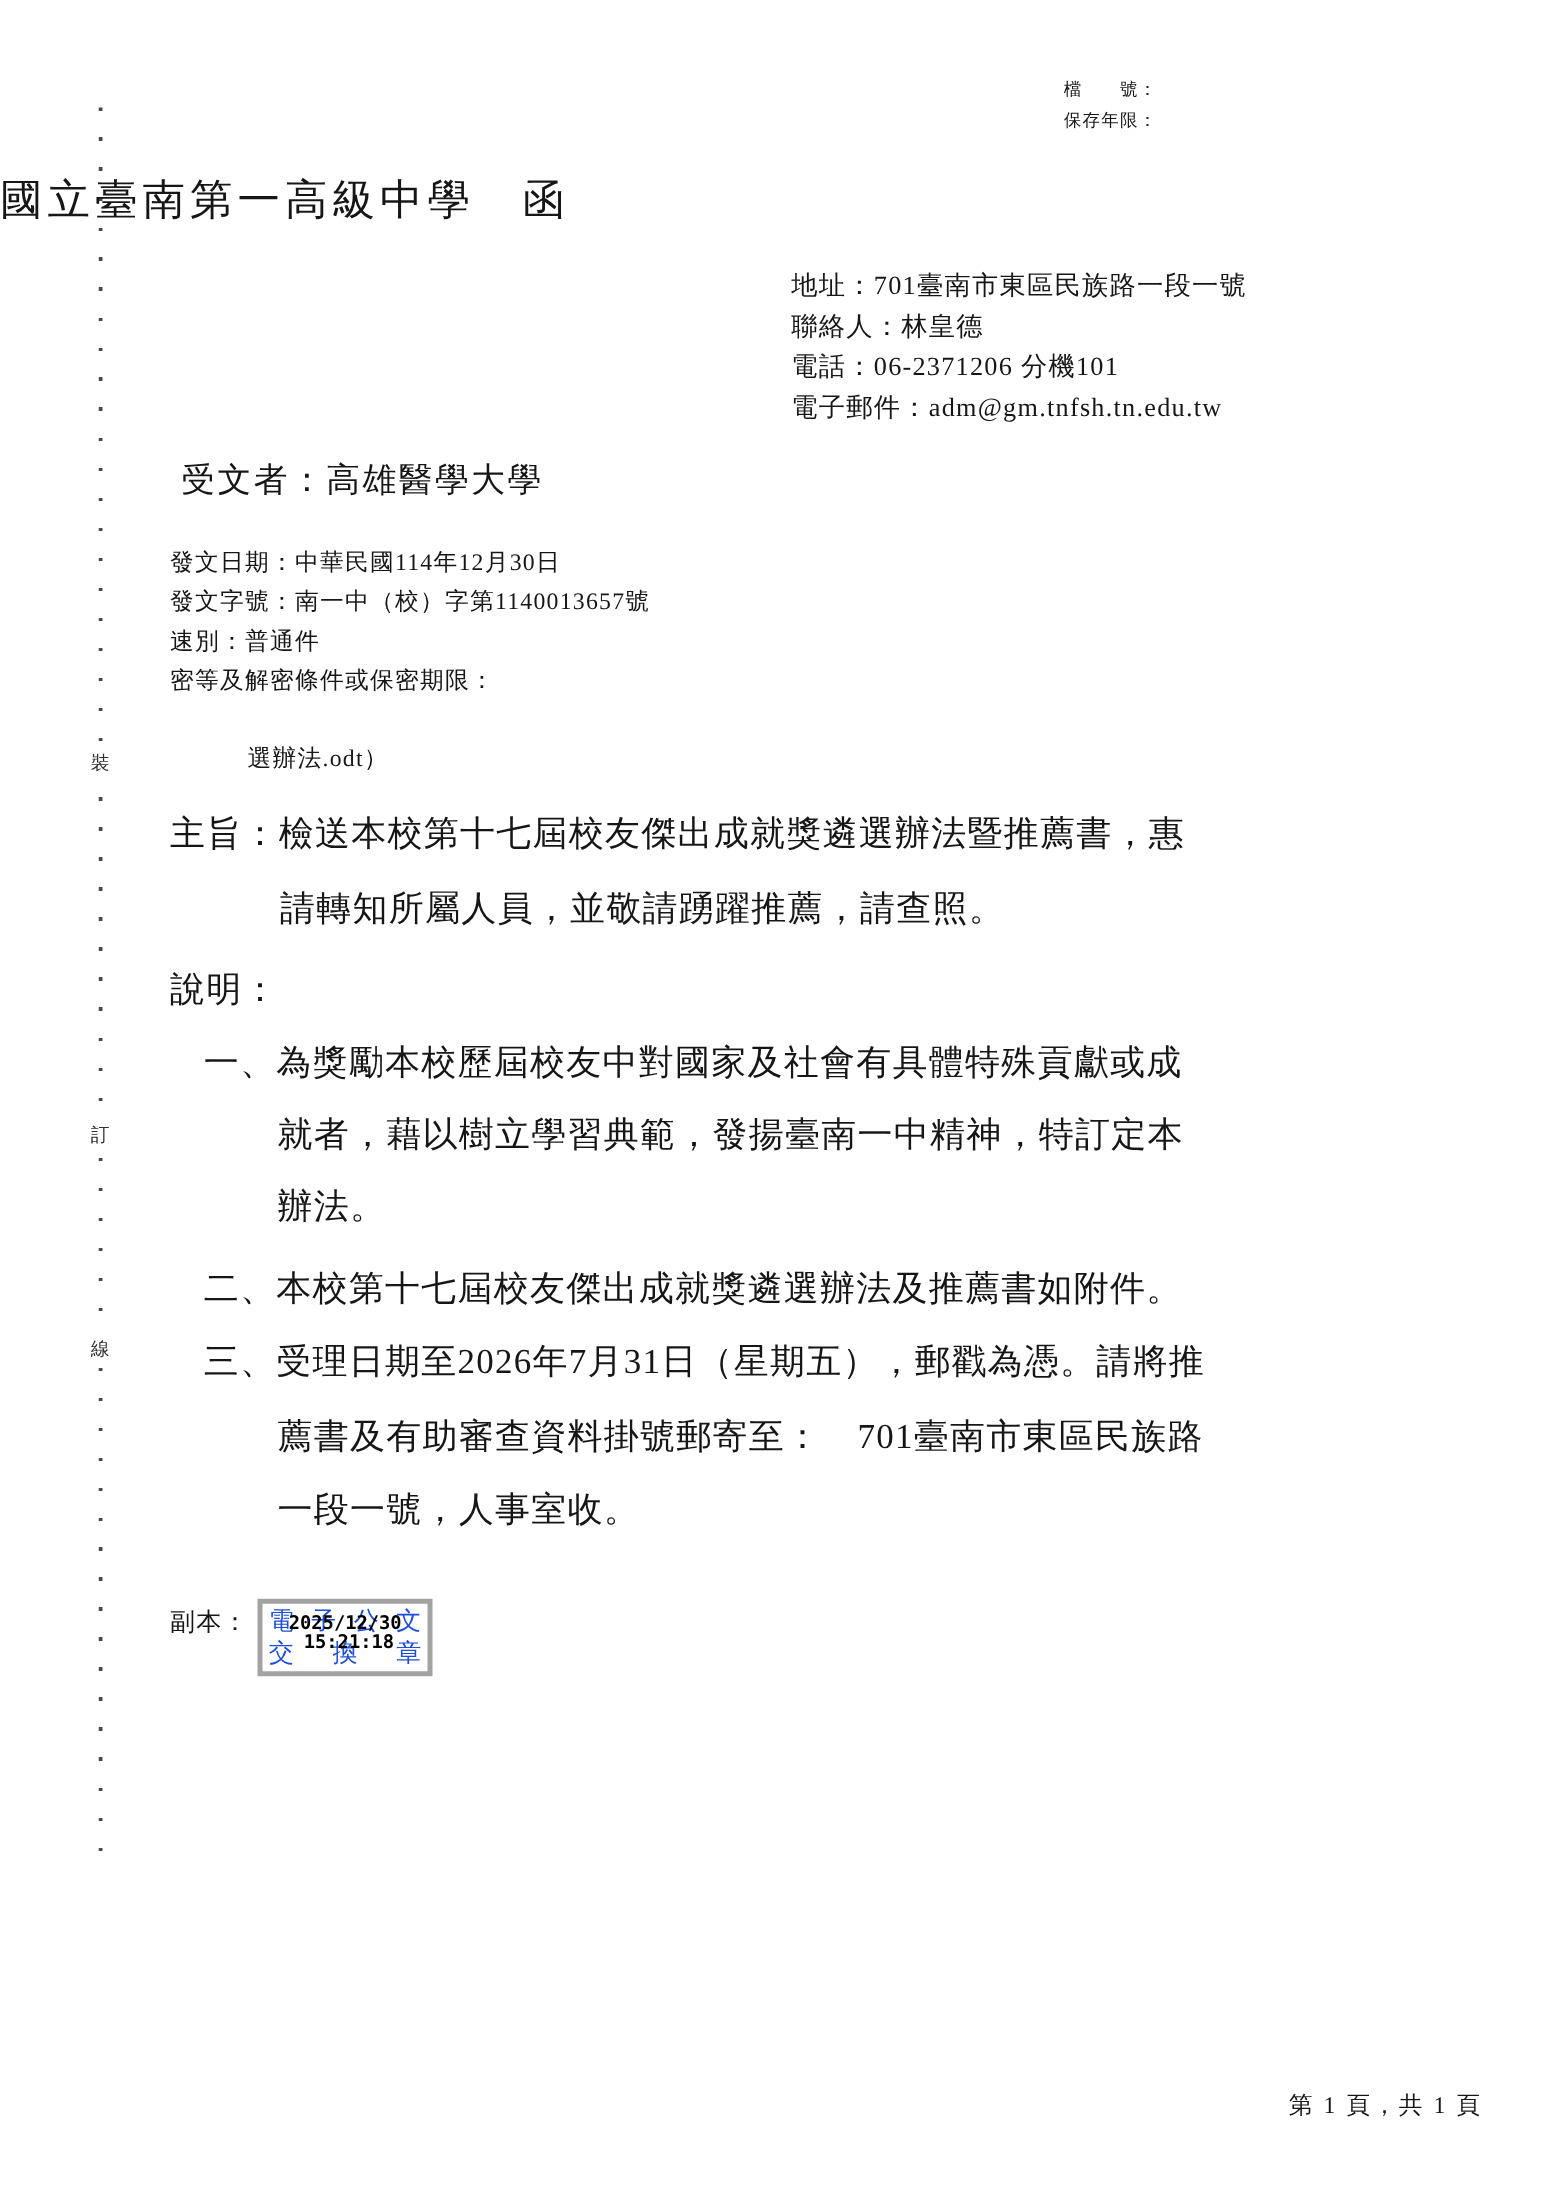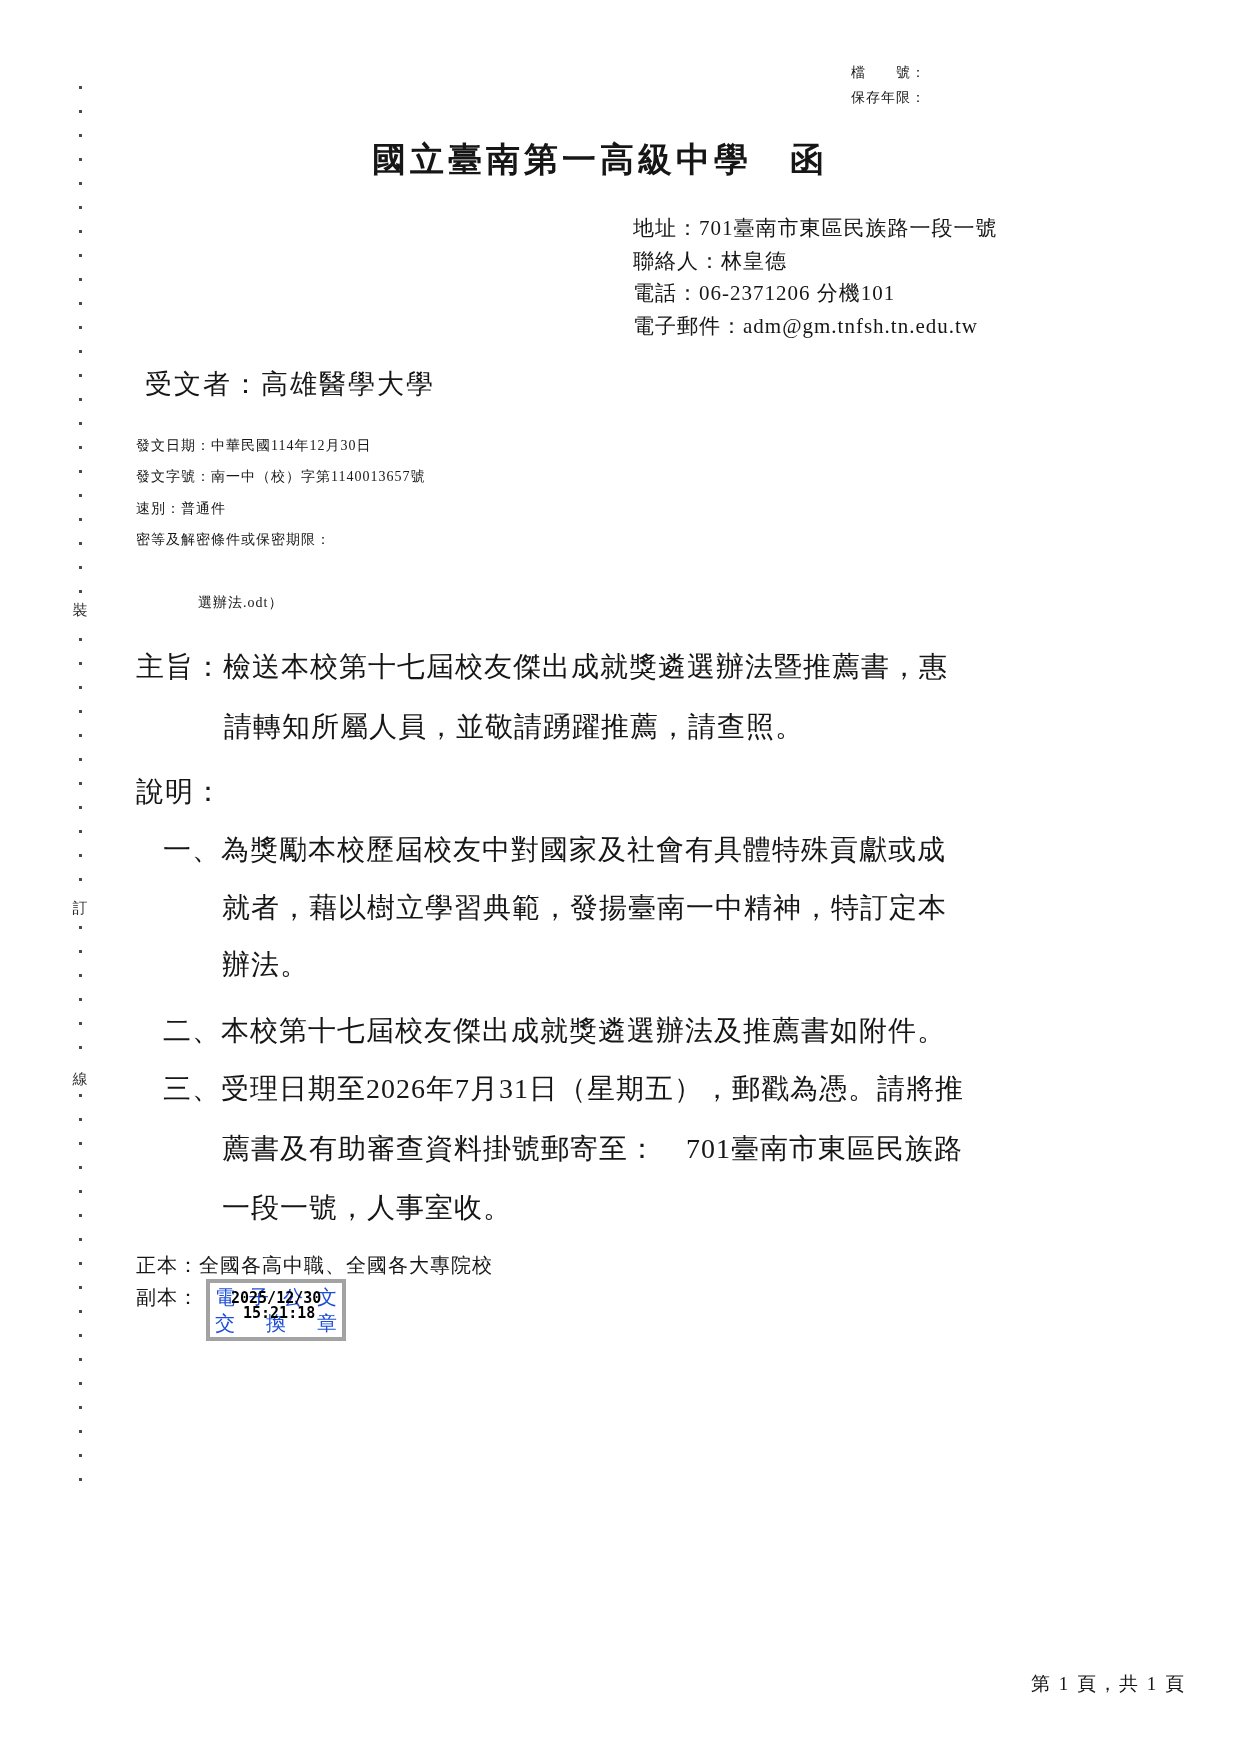--- a/index.html
+++ b/index.html
@@ -4,24 +4,24 @@
 <style>
   html,body{margin:0;padding:0;background:#ffffff;}
   .page{position:relative;width:1241px;height:1754px;background:#ffffff;
         font-family:"Liberation Serif","DejaVu Serif",serif;color:#161616;overflow:hidden;}
   .abs{position:absolute;white-space:nowrap;}
   .dotline{position:absolute;left:79px;top:86px;width:3px;height:1412px;
         background-image:repeating-linear-gradient(to bottom,#4a4a4a 0 3px,transparent 3px 24px);}
   .bindmark{position:absolute;left:68px;width:24px;text-align:center;font-size:15px;
         background:#ffffff;padding:4px 0;color:#2e2e2e;letter-spacing:0;}
   .fileno{left:851px;top:60px;font-size:14px;line-height:25px;letter-spacing:1px;}
-  .title{left:0;top:137px;width:1200px;text-align:center;font-size:34px;letter-spacing:4px;font-weight:bold;}
+  .title{left:0;top:137px;width:1200px;text-align:left;font-size:34px;letter-spacing:4px;font-weight:normal;}
   .contact{left:633px;top:212px;font-size:21px;line-height:32.5px;letter-spacing:1px;}
   .recipient{left:145px;top:366px;font-size:27px;letter-spacing:2px;}
-  .meta{font-size:14px;letter-spacing:1px;}
+  .meta{font-size:19px;letter-spacing:1px;}
   .body{font-size:28px;letter-spacing:1px;}
   .small{font-size:20px;letter-spacing:1px;}
   .stamp{left:206px;top:1279px;width:140px;height:62px;border:4px solid #a3a3a3;box-sizing:border-box;
         color:#1d4ed8;font-size:20px;padding:2px 5px;display:flex;flex-direction:column;justify-content:space-between;}
   .stamp-row{text-align:justify;text-align-last:justify;line-height:24px;letter-spacing:0;}
   .stamp-dt{font-family:"DejaVu Sans Mono","Liberation Mono",monospace;font-weight:bold;color:#000000;font-size:15px;letter-spacing:0;}
   .footer{left:0;top:1671px;width:1186px;text-align:right;font-size:19px;letter-spacing:2px;}
 </style>
 </head>
 <body>
@@ -60,21 +60,20 @@
 
   <div class="abs body" style="left:136px;top:773px">說明：</div>
   <div class="abs body" style="left:163px;top:831px">一、為獎勵本校歷屆校友中對國家及社會有具體特殊貢獻或成</div>
   <div class="abs body" style="left:222px;top:889px">就者，藉以樹立學習典範，發揚臺南一中精神，特訂定本</div>
   <div class="abs body" style="left:222px;top:946px">辦法。</div>
   <div class="abs body" style="left:163px;top:1012px">二、本校第十七屆校友傑出成就獎遴選辦法及推薦書如附件。</div>
   <div class="abs body" style="left:163px;top:1070px">三、受理日期至2026年7月31日（星期五），郵戳為憑。請將推</div>
   <div class="abs body" style="left:222px;top:1130px">薦書及有助審查資料掛號郵寄至：　701臺南市東區民族路</div>
   <div class="abs body" style="left:222px;top:1189px">一段一號，人事室收。</div>
 
-  <div class="abs small" style="left:136px;top:1252px">正本：全國各高中職、全國各大專院校</div>
   <div class="abs small" style="left:136px;top:1284px">副本：</div>
 
   <div class="abs stamp">
     <div class="stamp-row">電子公文</div>
     <div class="stamp-row">交換章</div>
   </div>
   <div class="abs stamp-dt" style="left:231px;top:1289px">2025/12/30</div>
   <div class="abs stamp-dt" style="left:243px;top:1304px">15:21:18</div>
 
   <div class="abs footer">第 1 頁，共 1 頁</div>

